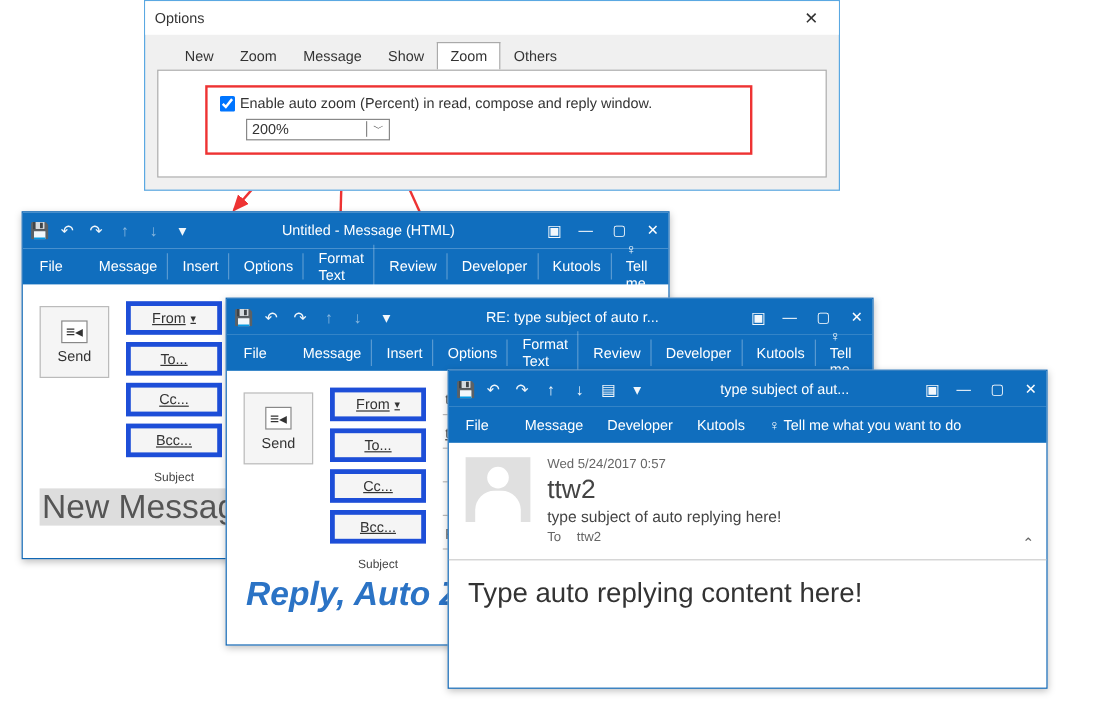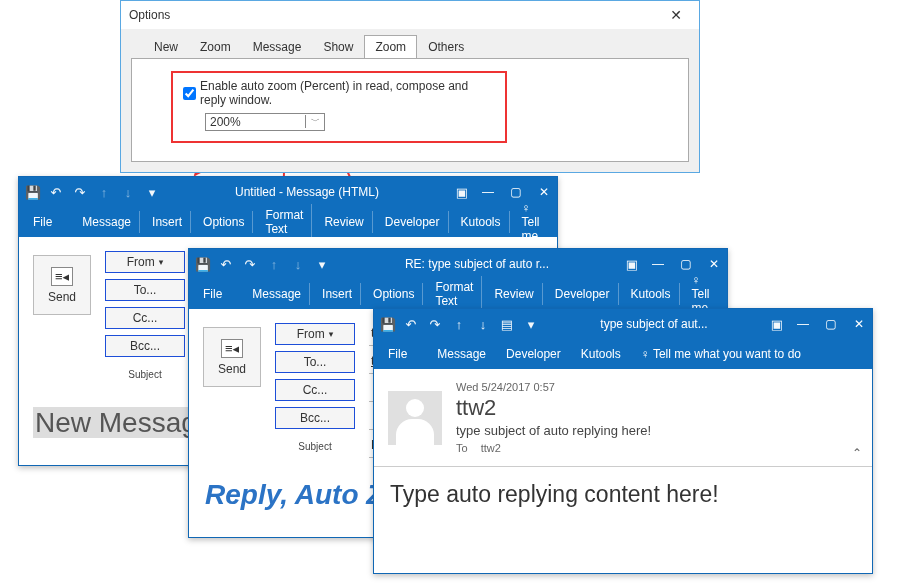--- a/index.html
+++ b/index.html
@@ -51,21 +51,21 @@
     margin: 0 10px 10px 10px;
     background: #fff;
     border: 1px solid #aaa;
     padding: 12px 14px 18px 14px;
     position: relative;
   }
   .redbox {
     border: 2px solid #e33;
     padding: 6px 10px 10px 10px;
     margin-left: 25px;
-    width: 336px;
+    width: 456px;
   }
   .chk-row { display: flex; align-items: center; gap: 4px; }
   .chk-row input[type=checkbox] { width: 13px; height: 13px; }
   .zoom-select {
     margin-top: 6px;
     margin-left: 22px;
     width: 120px;
     border: 1px solid #888;
     padding: 1px 4px;
     font-size: 12px;
@@ -128,25 +128,26 @@
     flex-direction: column;
     align-items: center;
     justify-content: center;
     gap: 4px;
     margin-top: 4px;
   }
   .sendbox .ico { font-size: 13px; border:1px solid #888; padding:1px 3px; background:#fff; }
   .fields { display: flex; flex-direction: column; gap: 6px; }
   .fbtn {
     width: 80px;
-    border: 1px solid #1d4ed8;
+    border: 4px solid #1d4ed8;
     background: #f5f5f5;
     padding: 3px 6px;
     display: flex; align-items: center; justify-content: center;
     font-size: 12px;
+    text-decoration: underline;
   }
   .fbtn.drop::after { content: "▾"; margin-left: 4px; font-size: 9px; }
   .subj-lbl { margin-top: 6px; font-size: 10px; color: #444; text-align: center; width: 80px; }
   .values { display: flex; flex-direction: column; gap: 6px; padding-top:1px; }
   .valcell {
     border-bottom: 1px solid #bbb;
     height: 22px;
     padding: 2px 2px;
     font-size: 12px;
     min-width: 40px;
@@ -167,21 +168,21 @@
   }
 
   
   .win-a { left: 18px;  top: 176px; width: 540px; height: 290px; }
   .win-b { left: 188px; top: 248px; width: 540px; height: 290px; }
   .win-c { left: 373px; top: 308px; width: 500px; height: 266px; }
 
   
   .readhdr {
     display: flex;
-    align-items: center;
+    align-items: flex-start;
     padding: 12px 14px;
     gap: 14px;
     border-bottom: 1px solid #ccc;
     position: relative;
   }
   .avatar {
     width: 54px; height: 54px;
     background: #e0e0e0;
     position: relative;
     overflow: hidden;

